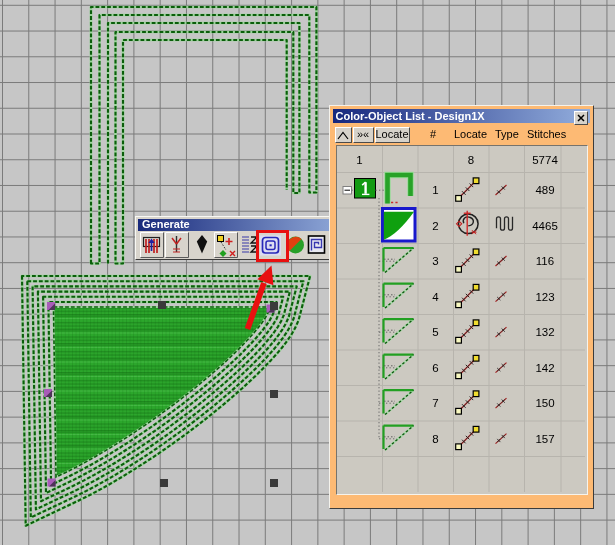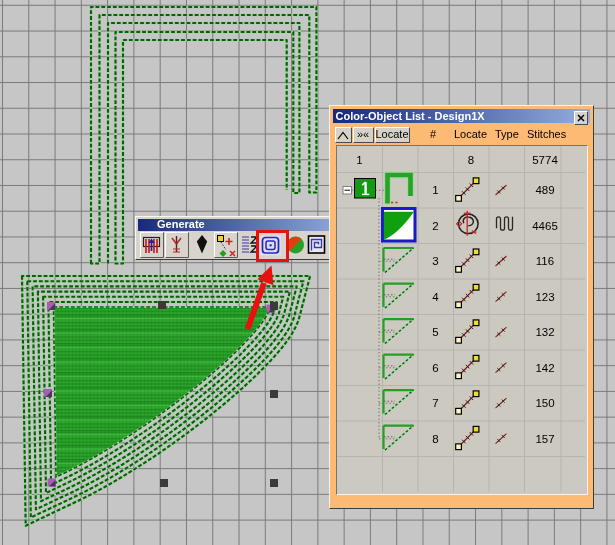--- a/index.html
+++ b/index.html
@@ -55,21 +55,21 @@
 <rect x="47.5" y="478.5" width="8" height="8" fill="#a85cb8"></rect>
       <path d="M55.5 480.0V486.5H49.0L55.5 480.0Z" fill="#3d2d46" opacity="0.85"></path>
 <line x1="247.5" y1="329" x2="264" y2="283" stroke="#e81010" stroke-width="5.8"></line>
 <polygon points="271.5,265.5 273.4,285.2 257.4,279.2" fill="#e81010"></polygon>
 </svg>
 
 <div id="gen" style="position:absolute;left:135px;top:216px;width:205.5px;height:42px;
  background:#d8d4cc;border:1px solid;border-color:#f8f8f4 #3c3c3c #3c3c3c #f8f8f4;">
  <div style="position:absolute;left:2px;top:2px;right:2px;height:11.5px;
   background:linear-gradient(90deg,#18297b,#8fa8d8);color:#fff;font-weight:bold;
-  font-size:11px;line-height:11.5px;padding-left:19px;">Generate</div>
+  font-size:11px;line-height:11.5px;padding-left:4px;">Generate</div>
  <svg width="205" height="28" viewBox="0 0 205 28" style="position:absolute;left:0px;top:15px">
 
   <path d="M4.5 25.5V0.5H27.5" fill="none" stroke="#ffffff"></path>
         <path d="M4.5 25.5H27.5V0.5" fill="none" stroke="#5a5a5a"></path>
   <path d="M29.5 25.5V0.5H52.5" fill="none" stroke="#ffffff"></path>
         <path d="M29.5 25.5H52.5V0.5" fill="none" stroke="#5a5a5a"></path>
   <path d="M78.5 25.5V0.5H101.5" fill="none" stroke="#ffffff"></path>
         <path d="M78.5 25.5H101.5V0.5" fill="none" stroke="#5a5a5a"></path>
 
   <g>

